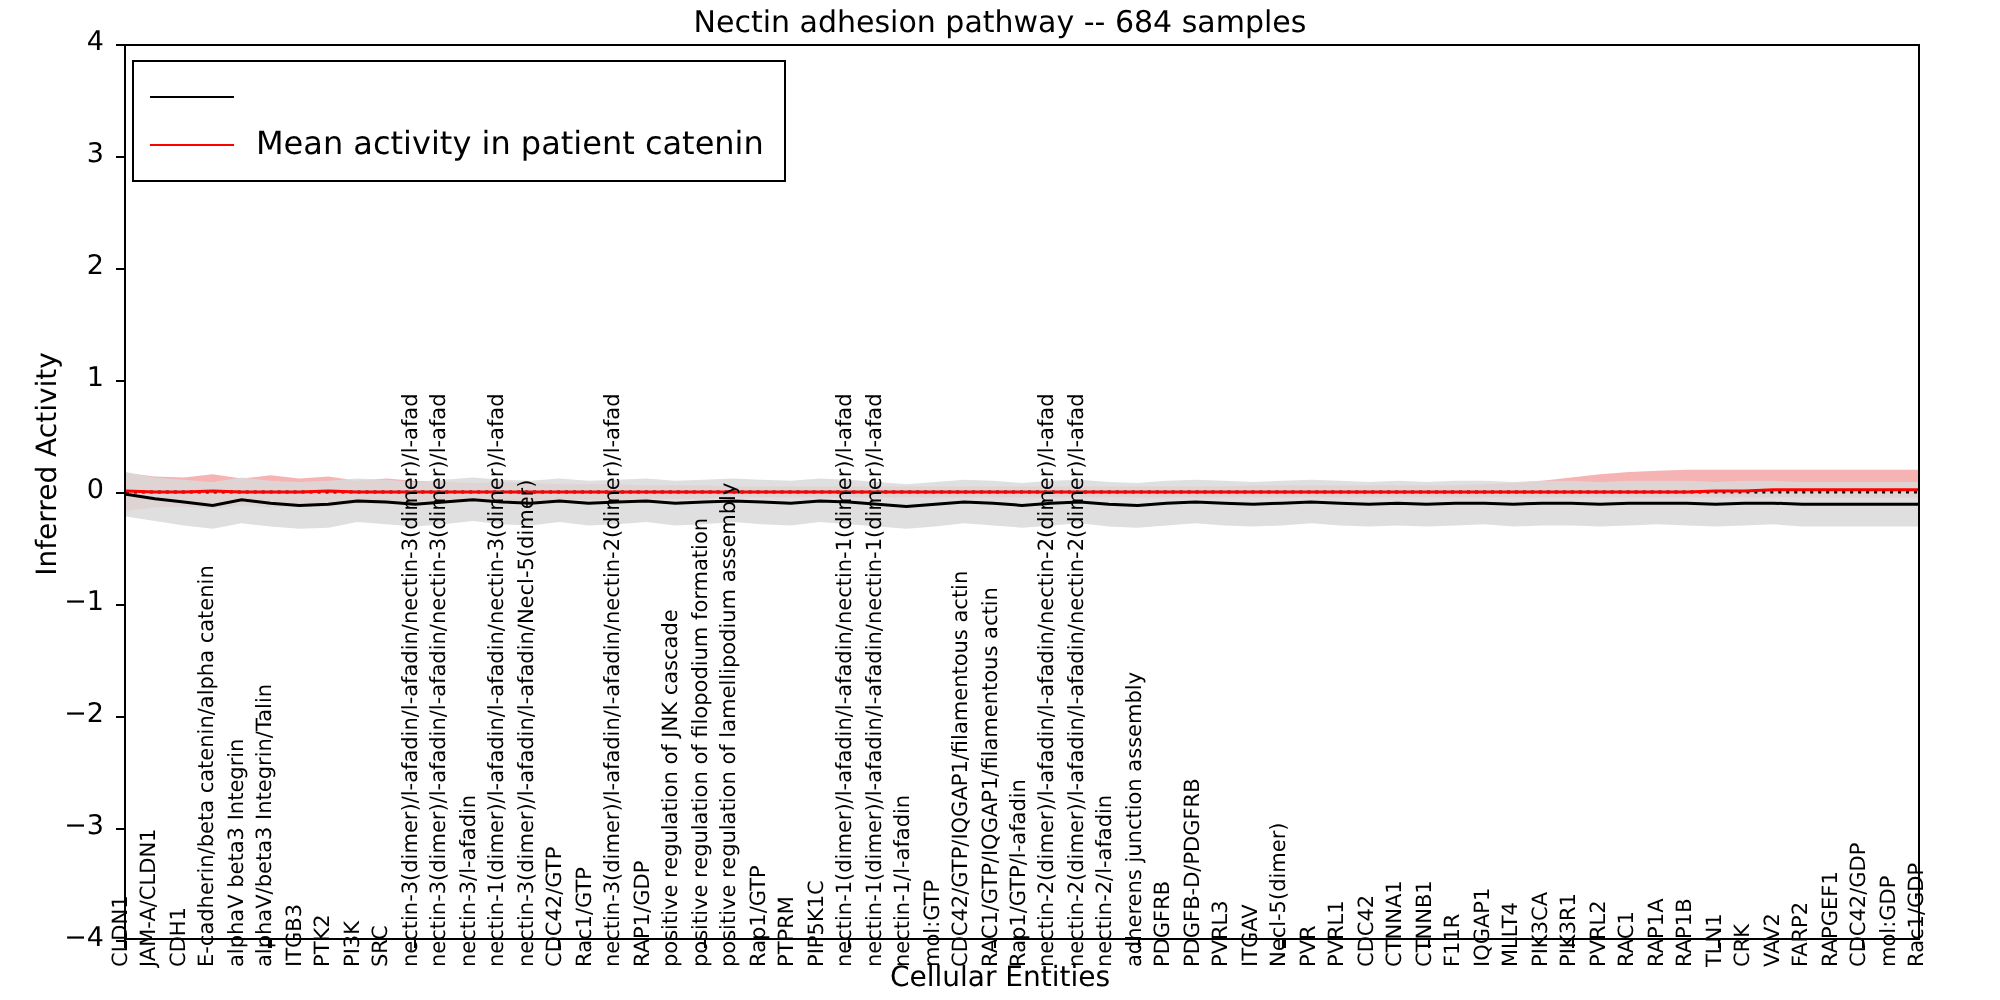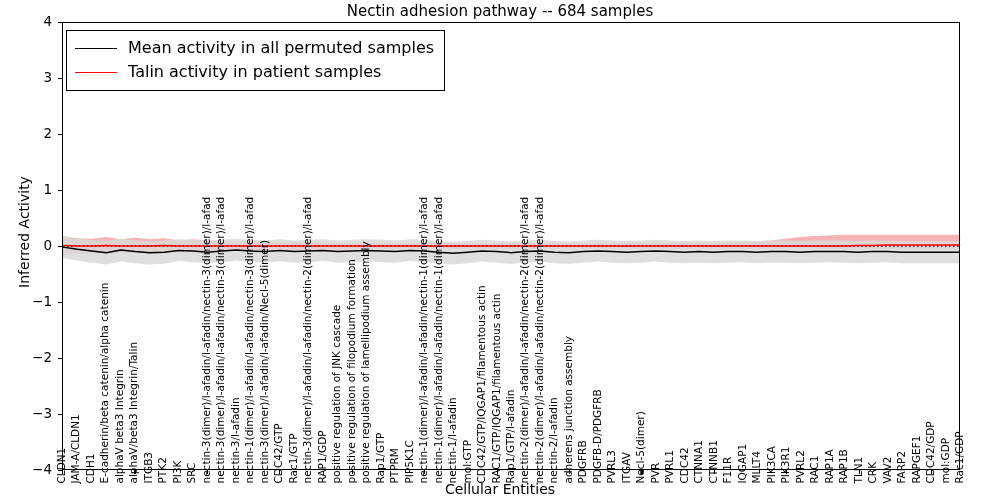--- a/index.html
+++ b/index.html
@@ -176,21 +176,20 @@
       <div class="tickmark" style="left: 931.032px; top: 470px; width: 1.2px; height: 4px;"></div>
       <div class="xtlab" style="left: 949.516px; top: 473px;">mol:GDP</div>
       <div class="xtlab" style="left: 964px; top: 473px;">Rac1/GDP</div>
     </div>
 
   <div id="xlabel">Cellular Entities</div>
 
   <div id="legend">
     <div class="legrow">
       <span class="legline"></span>
-      <span class="legtext">Mean activity in all permuted samples</span>
     </div>
     <div class="legrow">
       <span class="legline red"></span>
-      <span class="legtext">Talin activity in patient samples</span>
+      <span class="legtext">Mean activity in patient catenin</span>
     </div>
   </div>
 
 </div>
 
 </body></html>

